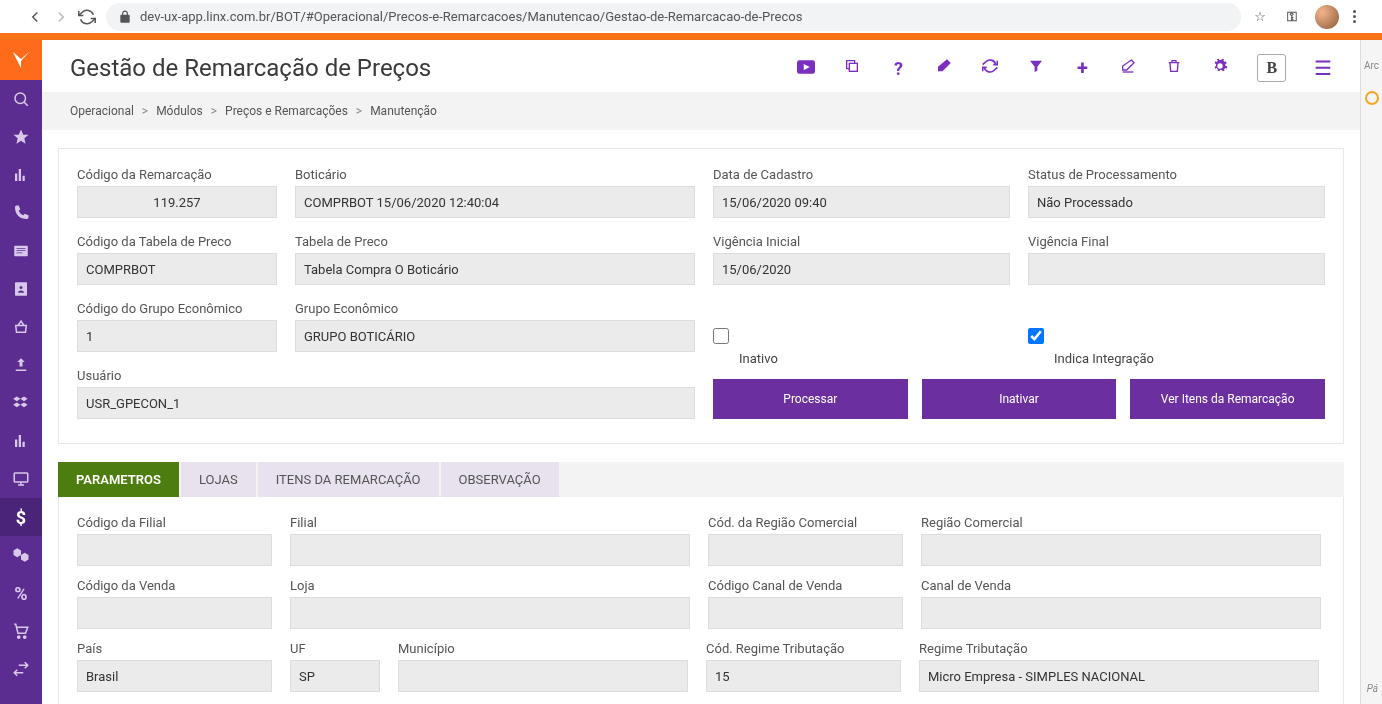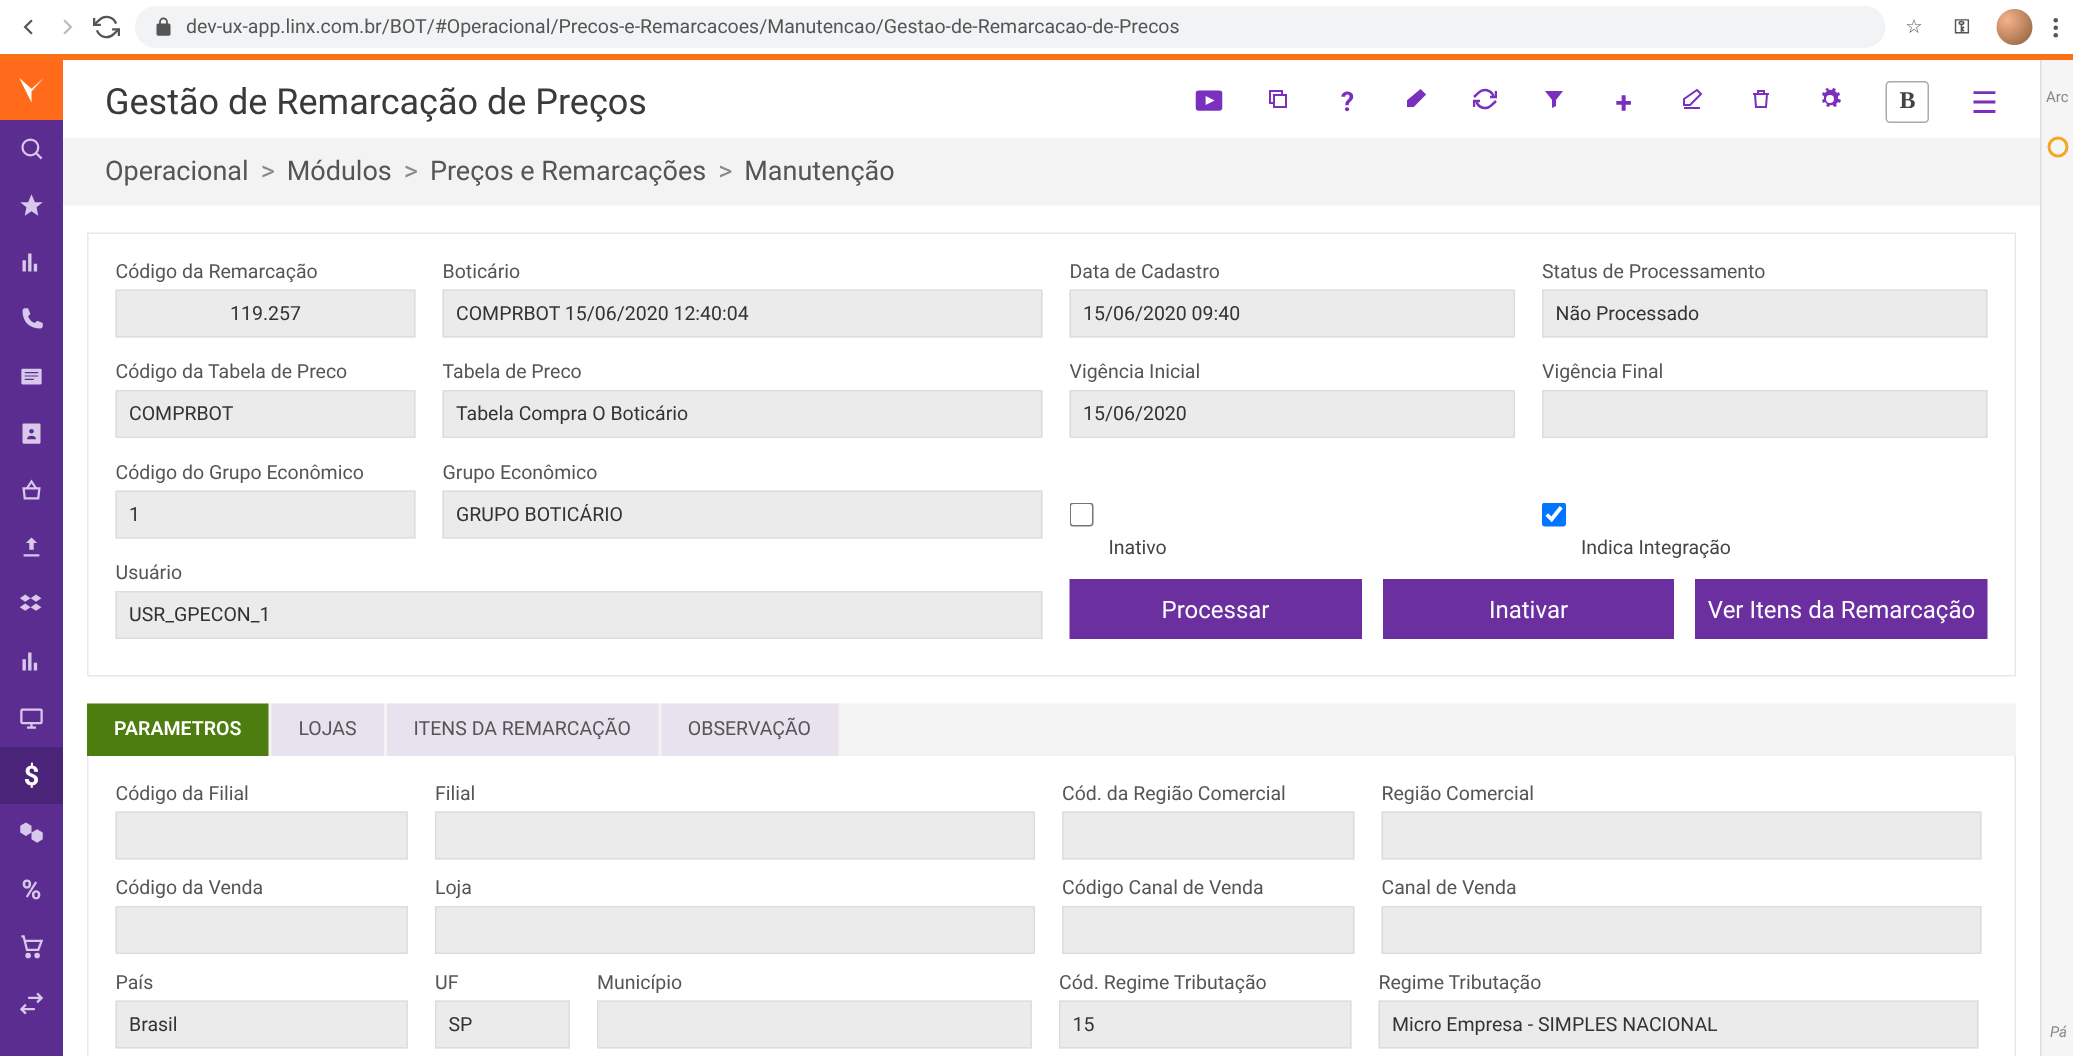--- a/index.html
+++ b/index.html
@@ -1,19 +1,19 @@
 <!DOCTYPE html>
 <html><head>
   <meta charset="utf-8">
   <style>
     * { box-sizing: border-box; margin: 0; padding: 0; font-family: -apple-system, "Segoe UI", Roboto, sans-serif; }
     body { background: #fff; font-size: 13px; color: #444; overflow: hidden; width: 1382px; height: 704px; position: relative; }
     
     
-    .chrome-bar { height: 40px; background: #fff; border-bottom: 4px solid #f97316; display: flex; align-items: center; padding: 0 10px; gap: 10px; }
+    .chrome-bar { height: 40px; background: #fff; border-bottom: 7px solid #f97316; display: flex; align-items: center; padding: 0 26px; gap: 10px; }
     .chrome-nav { display: flex; gap: 8px; align-items: center; }
     .chrome-icon { width: 18px; height: 18px; display: flex; align-items: center; justify-content: center; color: #555; cursor: pointer; }
     .chrome-url-bar { flex: 1; height: 28px; background: #f1f3f4; border-radius: 14px; display: flex; align-items: center; padding: 0 12px; gap: 8px; color: #555; font-size: 13px; }
     .chrome-lock { width: 14px; height: 14px; }
     .chrome-right { display: flex; gap: 14px; align-items: center; }
     .chrome-avatar { width: 24px; height: 24px; border-radius: 50%; background: radial-gradient(circle at 30% 30%, #f5b48a, #8a5a3a); }
     .chrome-dots { display: flex; flex-direction: column; gap: 2px; }
     .chrome-dots span { width: 3px; height: 3px; background: #555; border-radius: 50%; }
     .right-strip { position: absolute; right: 0; top: 40px; width: 22px; height: calc(100% - 40px); background: #f5f5f5; border-left: 1px solid #ddd; font-size: 10px; color: #888; text-align: center; padding-top: 20px; }
     .right-strip .pa { position: absolute; bottom: 10px; right: 4px; font-style: italic; }
@@ -29,36 +29,36 @@
     
     
     .header { display: flex; align-items: center; justify-content: space-between; padding: 14px 28px 10px; }
     .page-title { font-size: 24px; font-weight: 400; color: #3a3a3a; }
     .toolbar { display: flex; gap: 28px; align-items: center; }
     .tb-icon { color: #7b2fbf; font-size: 16px; cursor: pointer; width: 18px; text-align: center; }
     .tb-badge { border: 1px solid #aaa; border-radius: 3px; padding: 4px 8px; font-family: serif; font-weight: bold; font-size: 16px; }
     .tb-menu { color: #7b2fbf; font-size: 20px; cursor: pointer; }
     
     
-    .crumbbar { background: #f3f3f3; padding: 12px 28px; font-size: 18px; color: #555; display: flex; gap: 8px; }
+    .crumbbar { background: #f3f3f3; padding: 12px 28px; font-size: 12px; color: #555; display: flex; gap: 8px; }
     .crumbbar .sep { color: #888; }
     
     
     .card { margin: 18px 16px; padding: 18px 18px 24px; background: #fff; border: 1px solid #e8e8e8; }
     .form-grid { display: grid; grid-template-columns: 200px 400px 1fr 1fr; gap: 16px 18px; align-items: end; }
     .field { display: flex; flex-direction: column; gap: 4px; }
     .field label { font-size: 13px; color: #555; }
     .field input { height: 32px; background: #ebebeb; border: 1px solid #ddd; padding: 0 8px; font-size: 13px; color: #333; }
     .field input.right { text-align: center; }
     .checkrow { display: flex; align-items: center; gap: 10px; height: 32px; }
     .checkrow input[type=checkbox] { width: 16px; height: 16px; }
     .checkrow label { font-size: 13px; margin-top: 44px; }
     .span2 { grid-column: span 2; }
     .actions { display: flex; gap: 14px; }
-    .btn { flex: 1; height: 40px; background: #6b2fa0; color: #fff; border: none; font-size: 16px; cursor: pointer; }
+    .btn { flex: 1; height: 40px; background: #6b2fa0; color: #fff; border: none; font-size: 12px; cursor: pointer; }
     
     
     .tabs { display: flex; background: #f3f3f3; margin: 0 16px; }
     .tab { padding: 10px 18px; font-size: 13px; color: #555; cursor: pointer; background: #e3dce8; margin-right: 2px; }
     .tab:nth-child(2), .tab:nth-child(3), .tab:nth-child(4) { background: #e8e1ee; color: #555; }
     .tab.active { background: #4d7c0f; color: #fff; font-weight: 600; }
     
     .tabcontent { margin: 0 16px; padding: 18px; border: 1px solid #e8e8e8; border-top: none; }
     .pgrid { display: grid; grid-template-columns: 195px 400px 195px 400px; gap: 12px 18px; }
     .pgrid .field input { background: #ebebeb; }

